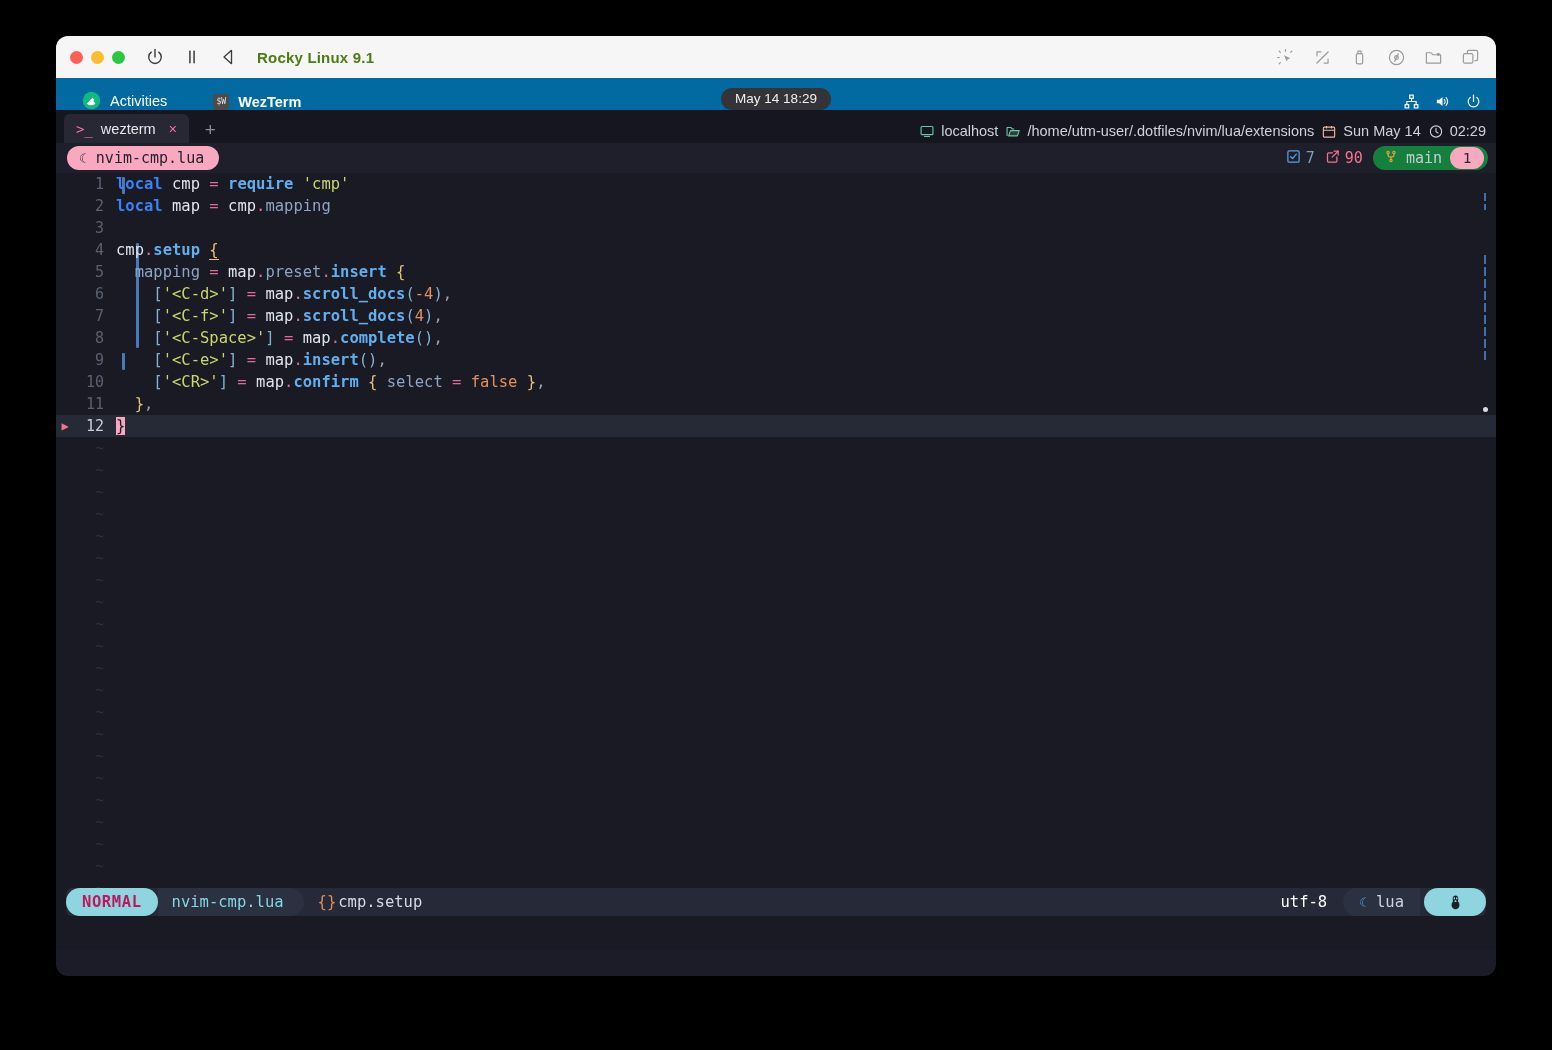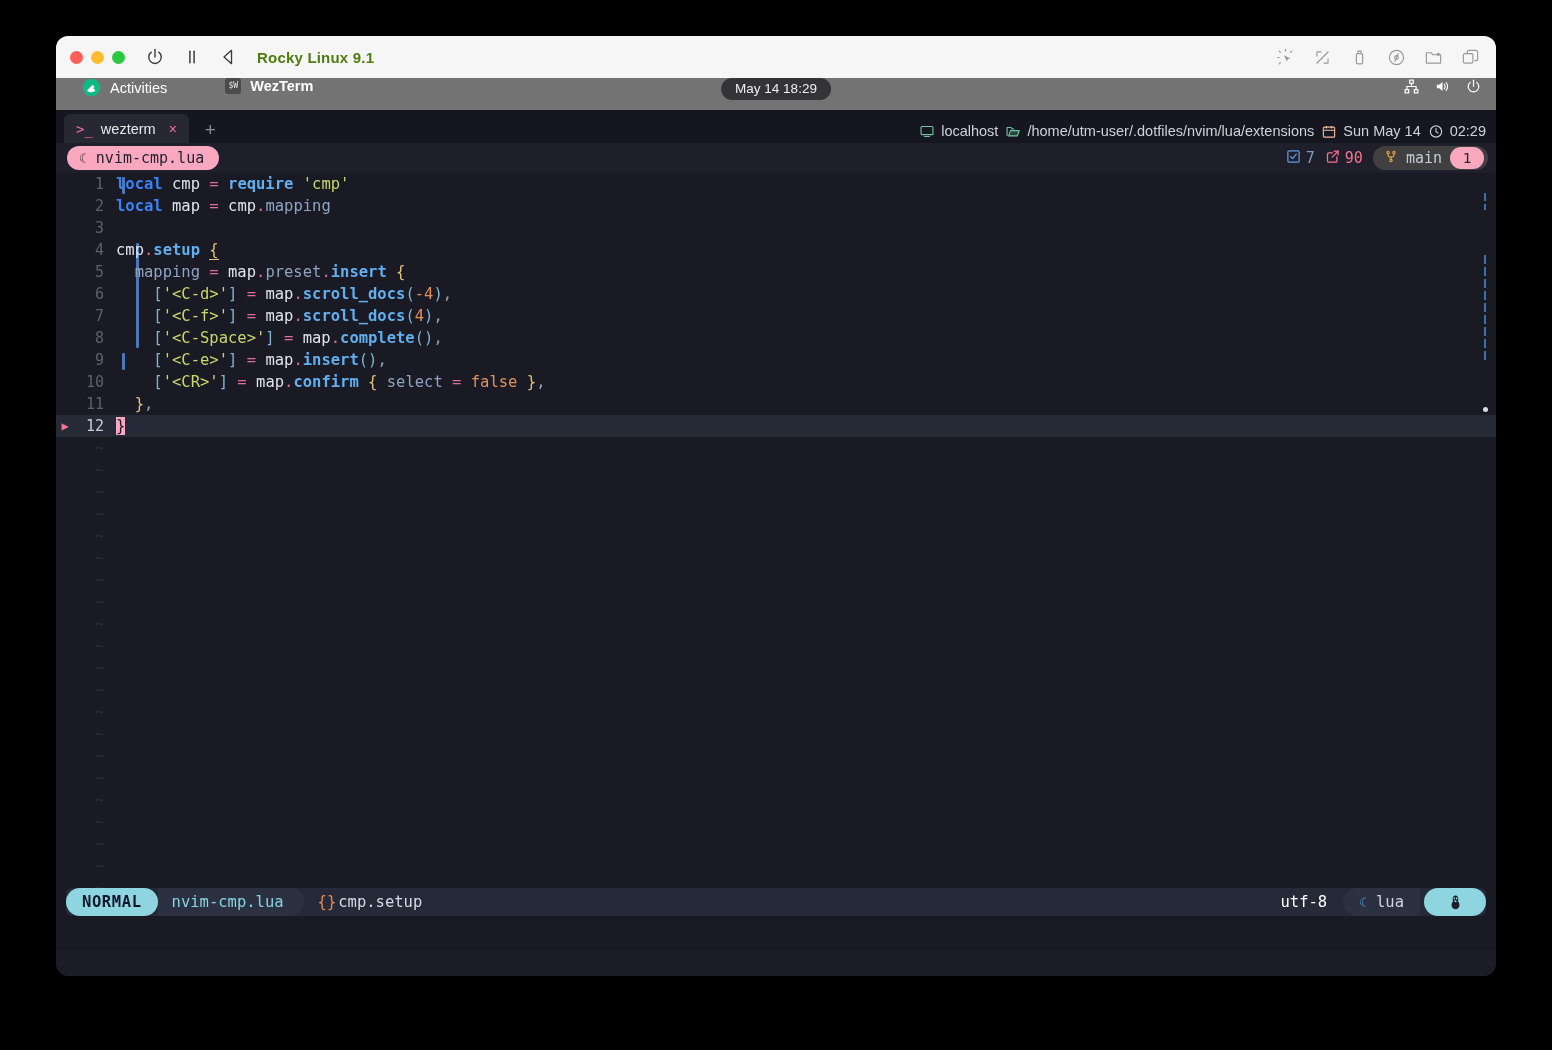--- a/index.html
+++ b/index.html
@@ -30,22 +30,22 @@
     letter-spacing:.2px;font-family:"Liberation Sans",sans-serif;
   }
   .tb-icons-right{
     position:absolute;right:16px;top:0;height:42px;display:flex;align-items:center;gap:18px;
   }
   .tb-ico-r{width:19px;height:19px;color:#9a9a9a;}
   .tb-ico-r svg{display:block;width:100%;height:100%;}
 
   
   .gnomebar{
-    height:32px;background:#737373;display:flex;align-items:flex-start;
-    padding:0 14px;box-sizing:border-box;position:relative;color:#fff;gap:12px;
+    height:32px;background:#0369a1;display:flex;align-items:flex-end;
+    padding:0 14px;box-sizing:border-box;position:relative;color:#fff;
   }
   .activities{display:flex;align-items:center;gap:9px;margin-left:12px;}
   .rocky-logo{width:19px;height:19px;}
   .activities-label{font-size:14.5px;color:#fff;}
   .appmenu{display:flex;align-items:center;gap:9px;margin-left:46px;}
   .appicon{
     width:16px;height:16px;background:#4b4b4b;border-radius:3px;color:#e8e8e8;
     font-size:8px;line-height:16px;text-align:center;font-family:"DejaVu Sans Mono",monospace;
   }
   .appmenu-label{font-size:14.5px;font-weight:bold;color:#fff;}
@@ -92,21 +92,21 @@
   }
   .moon{color:#2b2c38;font-size:13px;}
   .bl-right{
     position:absolute;right:8px;top:0;height:30px;display:flex;align-items:center;gap:10px;
     font-size:15px;
   }
   .bl-chunk{display:flex;align-items:center;gap:5px;}
   .bl-ok{color:#7f9cc4;}
   .bl-mod{color:#f4738e;}
   .bl-branch{
-    background:#404040;border-radius:12px;height:24px;display:flex;align-items:center;
+    background:#15803d;border-radius:12px;height:24px;display:flex;align-items:center;
     gap:8px;padding:0 4px 0 11px;color:#c6c9d4;
   }
   .branch-ico{color:#e8a33d;font-size:14px;}
   .count-pill{
     background:#f9a8c0;color:#27283a;border-radius:11px;min-width:34px;height:22px;
     display:flex;align-items:center;justify-content:center;font-size:14.5px;
   }
 
   
   .code{position:relative;font-size:15.5px;line-height:22px;}
@@ -143,21 +143,21 @@
   .sdash{position:absolute;left:4px;width:2px;background:#3f6ea8;}
   .sdot{position:absolute;left:3px;width:5px;height:5px;border-radius:50%;background:#d9dbe3;}
 
   
   .statusline{
     position:absolute;bottom:34px;left:10px;right:10px;height:28px;
     background:#262a38;border-radius:6px;display:flex;align-items:center;
     font-family:"DejaVu Sans Mono",monospace;font-size:15.5px;color:#b9c0cf;
   }
   .mode{
-    background:#8fd5e0;color:#0f172a;border-radius:14px;height:28px;
+    background:#8fd5e0;color:#be185d;border-radius:14px;height:28px;
     display:flex;align-items:center;padding:0 16px;font-weight:bold;font-size:15.5px;
     letter-spacing:.6px;
   }
   .sl-file{
     background:#2c3142;height:28px;border-radius:0 14px 14px 0;display:flex;align-items:center;
     padding:0 20px 0 14px;color:#84d4e2;
   }
   .sl-ctx{display:flex;align-items:center;gap:2px;margin-left:14px;color:#d6dae4;}
   .ctx-ico{color:#e08a54;}
   .sl-right{margin-left:auto;display:flex;align-items:center;gap:0;height:28px;}

